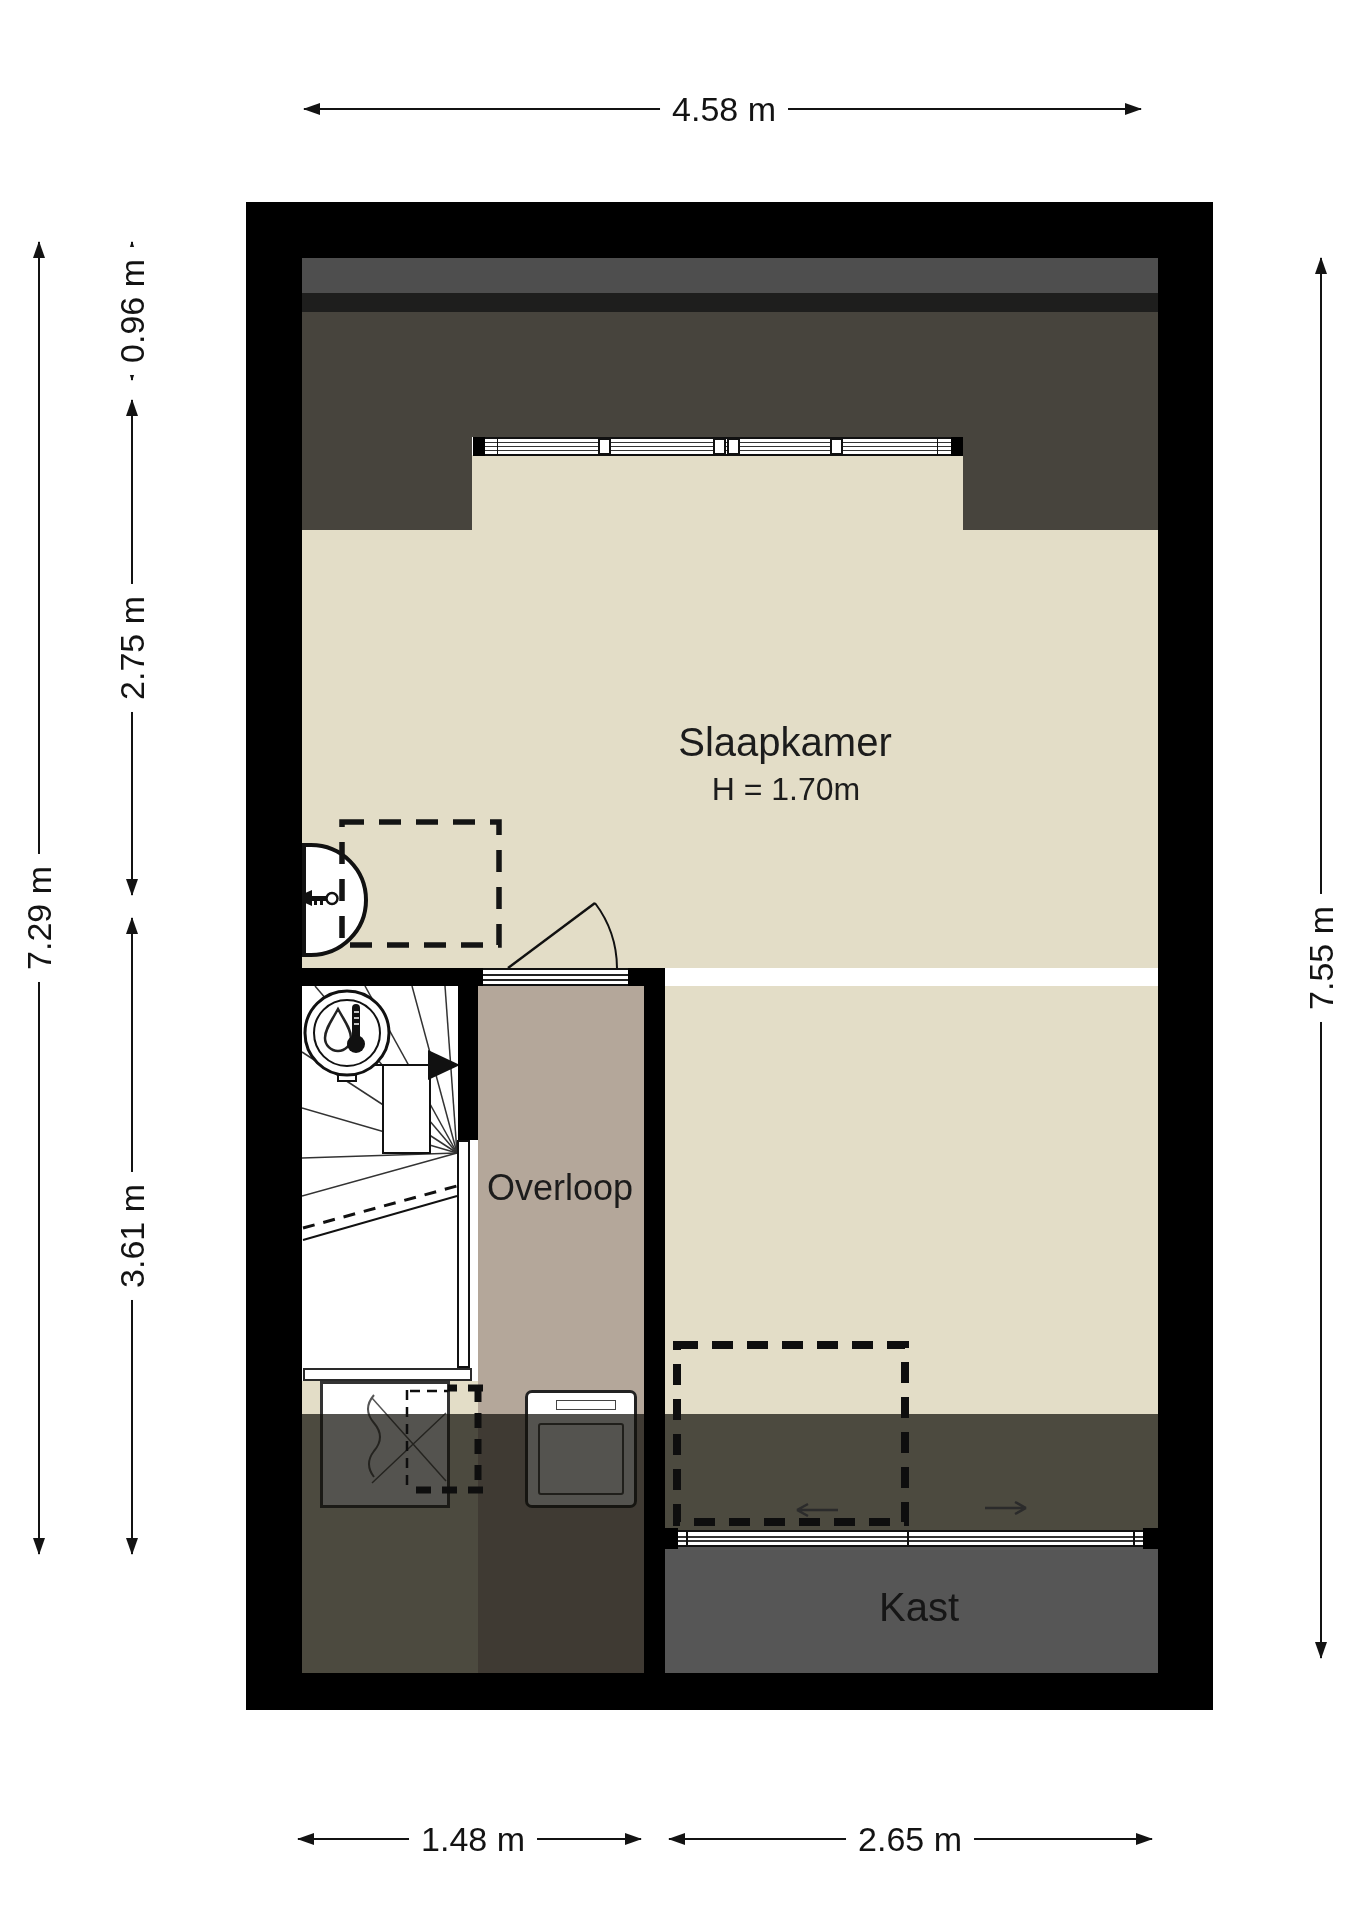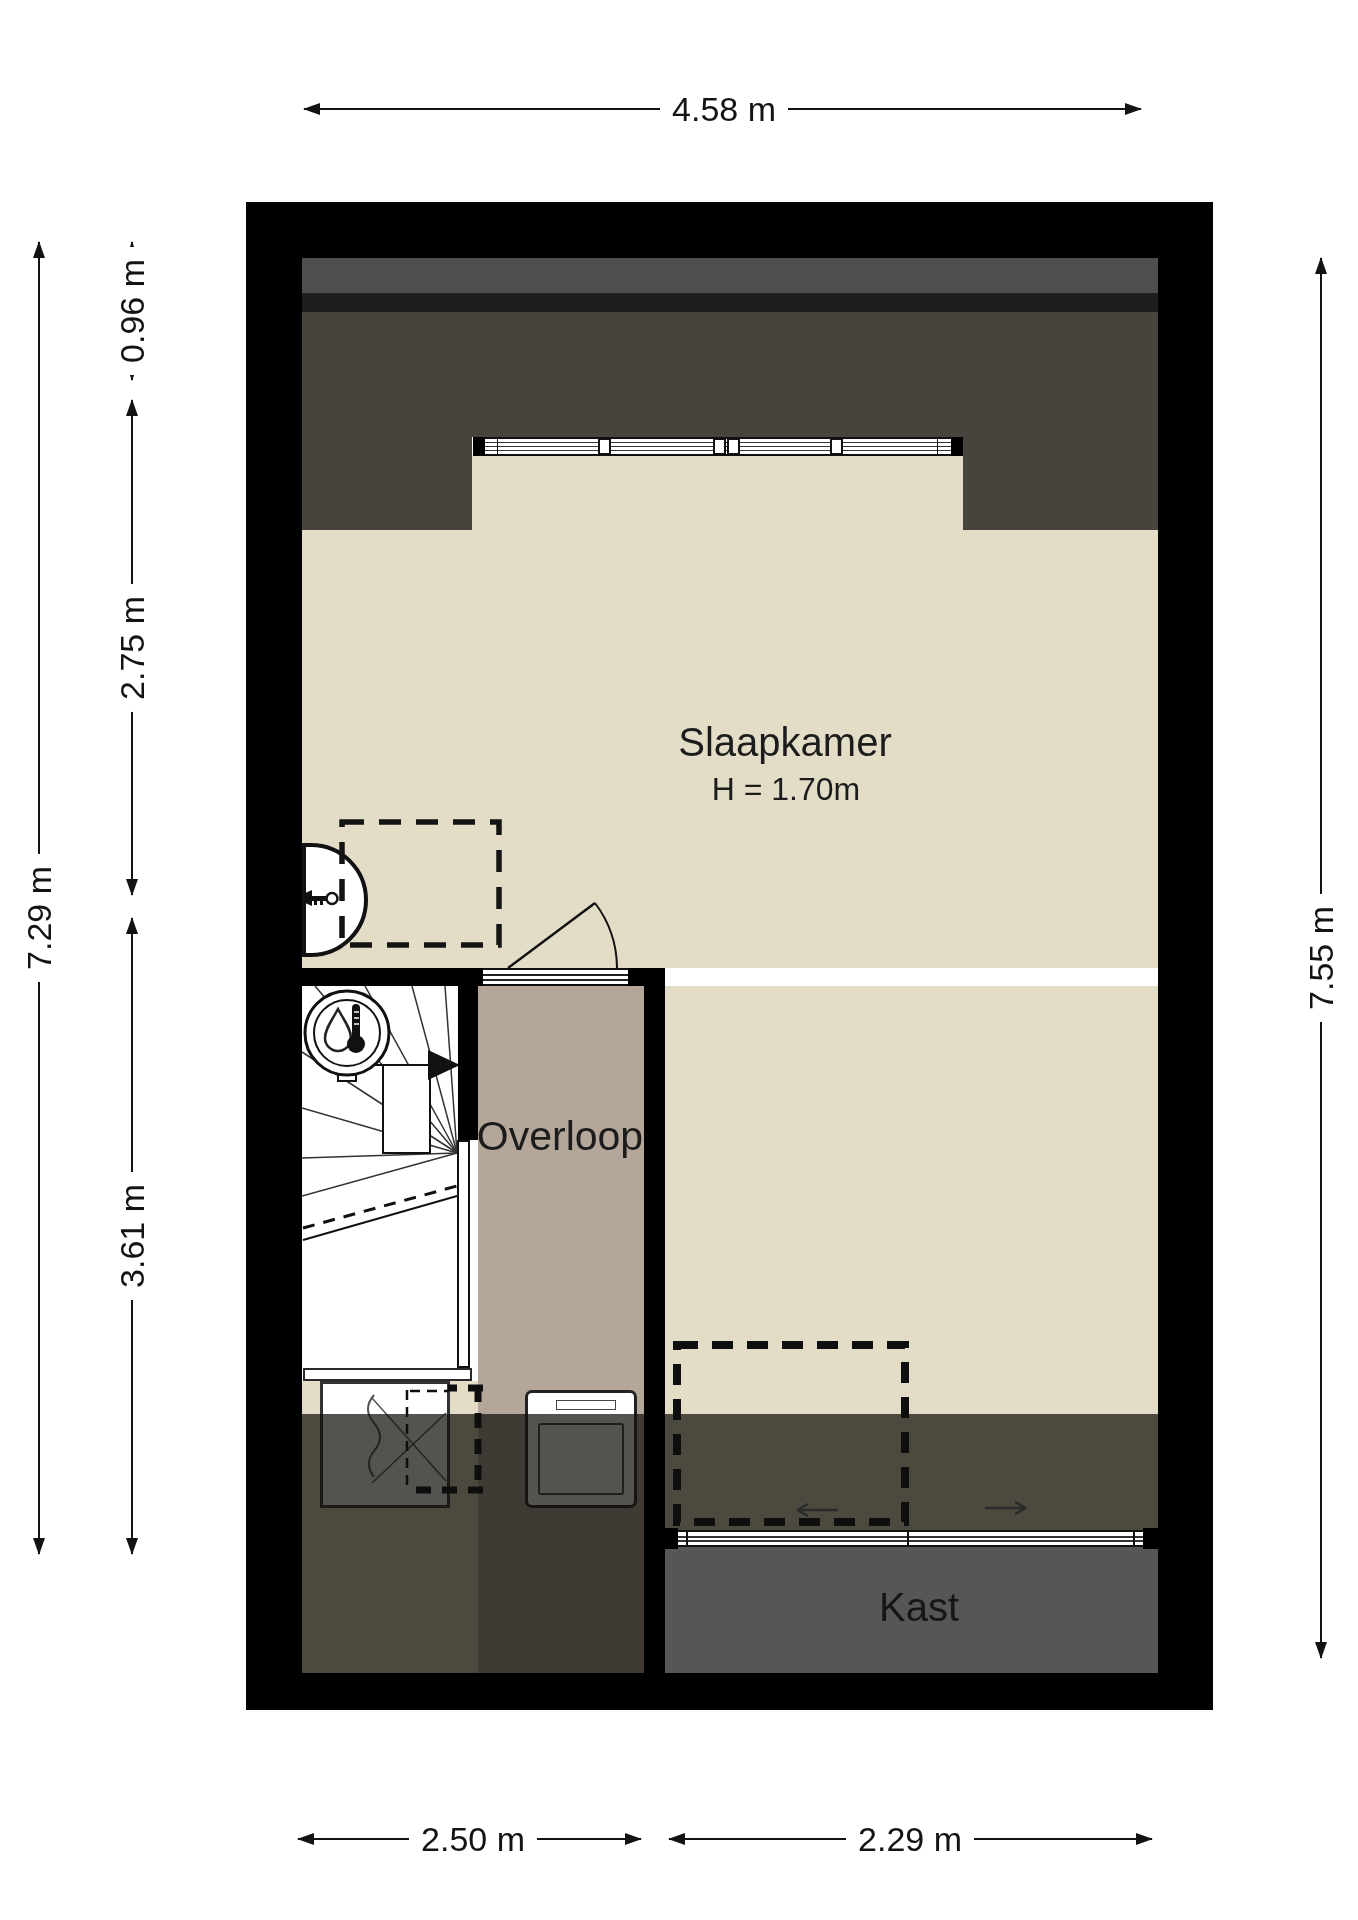--- a/index.html
+++ b/index.html
@@ -175,37 +175,37 @@
       <path d="M595 903 A109 109 0 0 1 617 968" stroke-width="2"></path>
     </g>
     <g stroke="#2b2b2b" stroke-width="2.5" fill="none">
       <path d="M838 1510 H797 M797 1510 l11 -6 M797 1510 l11 6"></path>
       <path d="M985 1508 H1026 M1026 1508 l-11 -6 M1026 1508 l-11 6"></path>
     </g>
   </svg>
 
   <div class="room-label" style="left:785px;top:742px;font-size:40px;">Slaapkamer</div>
   <div class="room-label" style="left:786px;top:789px;font-size:32px;">H = 1.70m</div>
-  <div class="room-label" style="left:560px;top:1136px;font-size:41px;">Overloop</div>
+  <div class="room-label" style="left:560px;top:1188px;font-size:36px;">Overloop</div>
   <div class="room-label" style="left:919px;top:1607px;font-size:40px;color:#161616;">Kast</div>
 
   <div class="dim-h" style="left:304px;top:108px;width:837px;"></div>
   <div class="dim-label" style="left:724px;top:109px;text-align:center;">4.58 m</div>
 
   <div class="dim-v" style="left:38px;top:242px;height:1312px;"></div>
   <div class="dim-label vert" style="left:39px;top:918px;">7.29 m</div>
 
   <div class="dim-v" style="left:131px;top:242px;height:138px;"></div>
   <div class="dim-label vert" style="left:132px;top:311px;">0.96 m</div>
   <div class="dim-v" style="left:131px;top:400px;height:495px;"></div>
   <div class="dim-label vert" style="left:132px;top:648px;">2.75 m</div>
   <div class="dim-v" style="left:131px;top:918px;height:636px;"></div>
   <div class="dim-label vert" style="left:132px;top:1236px;">3.61 m</div>
 
   <div class="dim-v" style="left:1320px;top:258px;height:1400px;"></div>
   <div class="dim-label vert" style="left:1321px;top:958px;">7.55 m</div>
 
   <div class="dim-h" style="left:298px;top:1838px;width:343px;"></div>
-  <div class="dim-label" style="left:473px;top:1839px;">2.50 m</div>
+  <div class="dim-label" style="left:473px;top:1839px;">1.48 m</div>
   <div class="dim-h" style="left:669px;top:1838px;width:483px;"></div>
-  <div class="dim-label" style="left:910px;top:1839px;">2.29 m</div>
+  <div class="dim-label" style="left:910px;top:1839px;">2.65 m</div>
 
 </div>
 
 </body></html>

